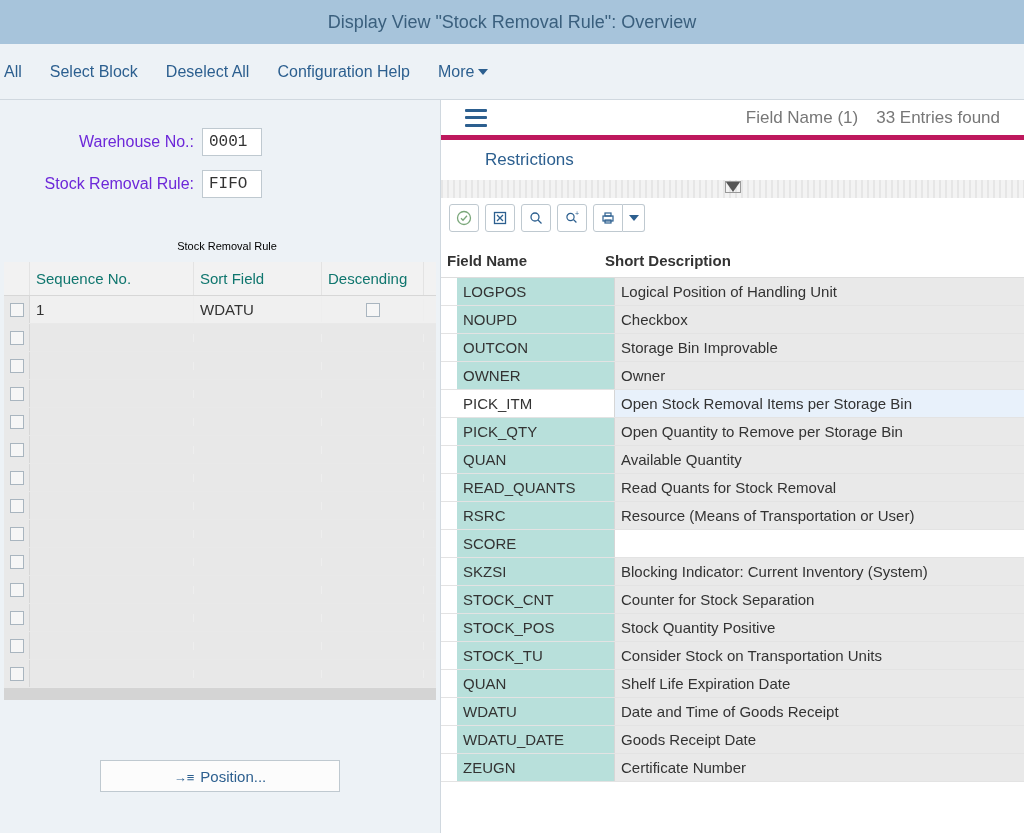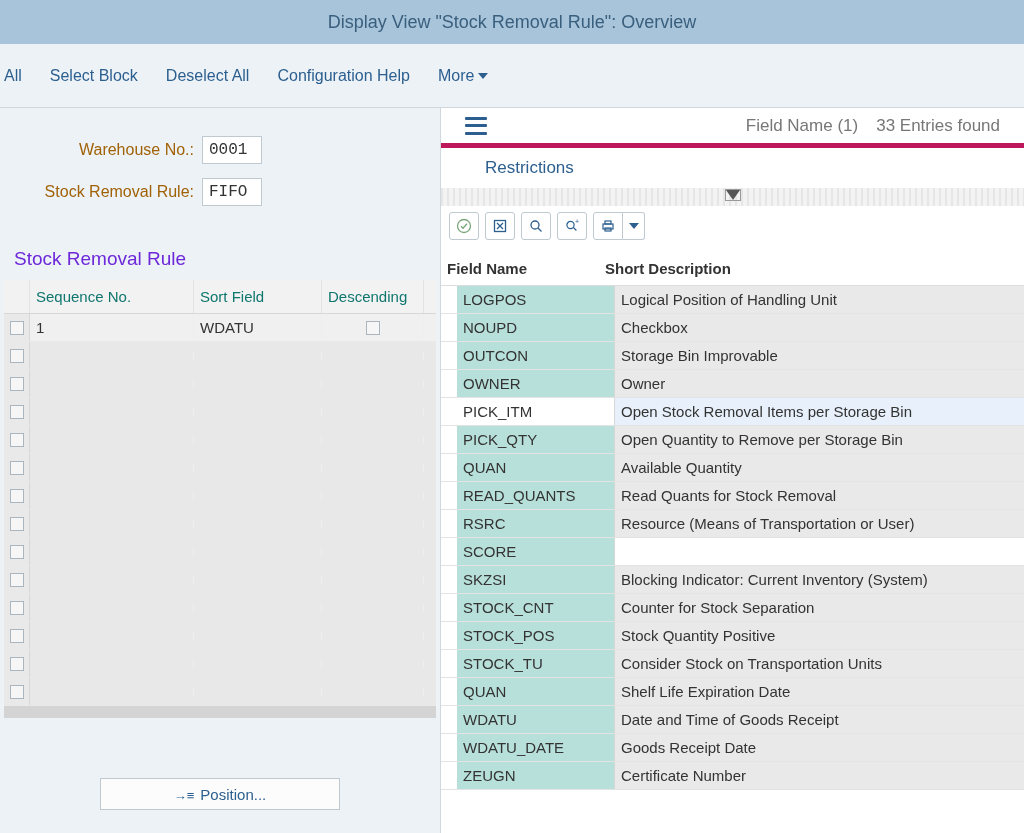--- a/index.html
+++ b/index.html
@@ -15,21 +15,21 @@
   .titlebar {
     background: #a7c4db;
     height: 44px;
     display: flex;
     align-items: center;
     justify-content: center;
     color: #3a5f7d;
     font-size: 18px;
   }
   .toolbar {
-    height: 64px;
+    height: 56px;
     display: flex;
     align-items: center;
     padding-left: 4px;
     gap: 28px;
     border-bottom: 1px solid #d0d8df;
     background: #edf2f6;
   }
   .toolbar a {
     color: #2c5f8f;
     text-decoration: none;
@@ -56,35 +56,36 @@
   }
   .form-row {
     display: flex;
     align-items: center;
     margin-bottom: 14px;
   }
   .form-row label {
     width: 188px;
     text-align: right;
     padding-right: 8px;
-    color: #a16207;
+    color: #6d28d9;
     font-size: 16px;
   }
   .inputlike {
     border: 1px solid #bfc9d0;
     background: #fff;
     padding: 4px 8px 4px 6px;
     font-family: "Courier New", monospace;
     font-size: 16px;
     min-width: 60px;
   }
   .section-title {
-    font-size: 19px;
-    color: #6d28d9;
+    font-size: 11px;
+    color: #000000;
     padding: 10px 0 10px 14px;
+    text-align: center;
   }
   .grid {
     margin: 0 4px 0 4px;
     border-bottom: 12px solid #d4d4d4;
   }
   .grid-head {
     display: flex;
     background: #f2f2f2;
     border-bottom: 1px solid #d7d7d7;
   }

